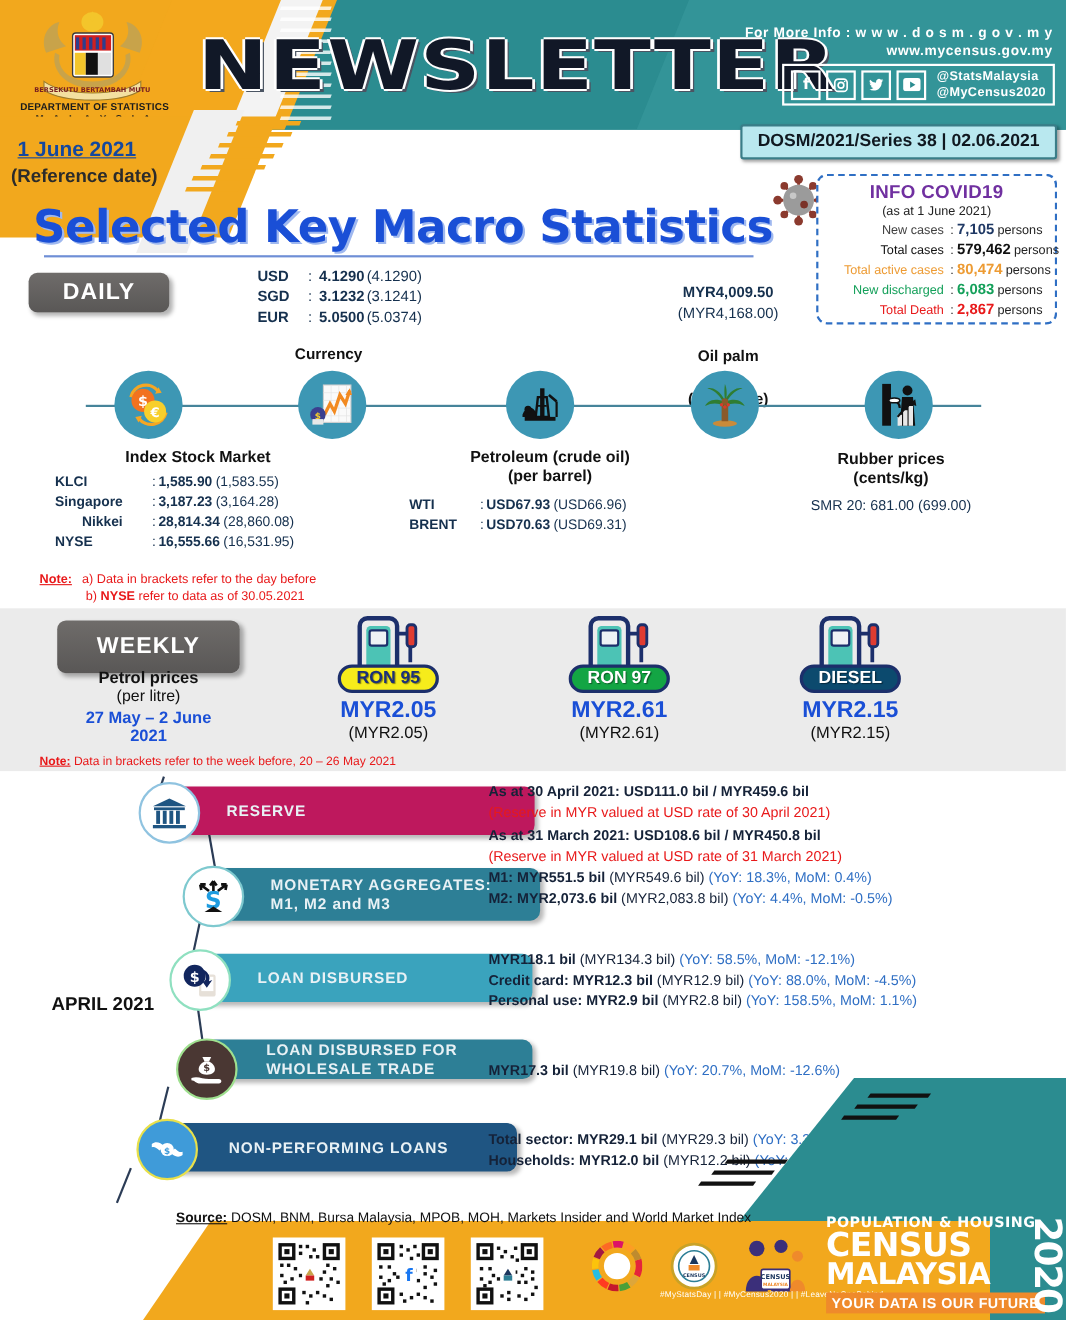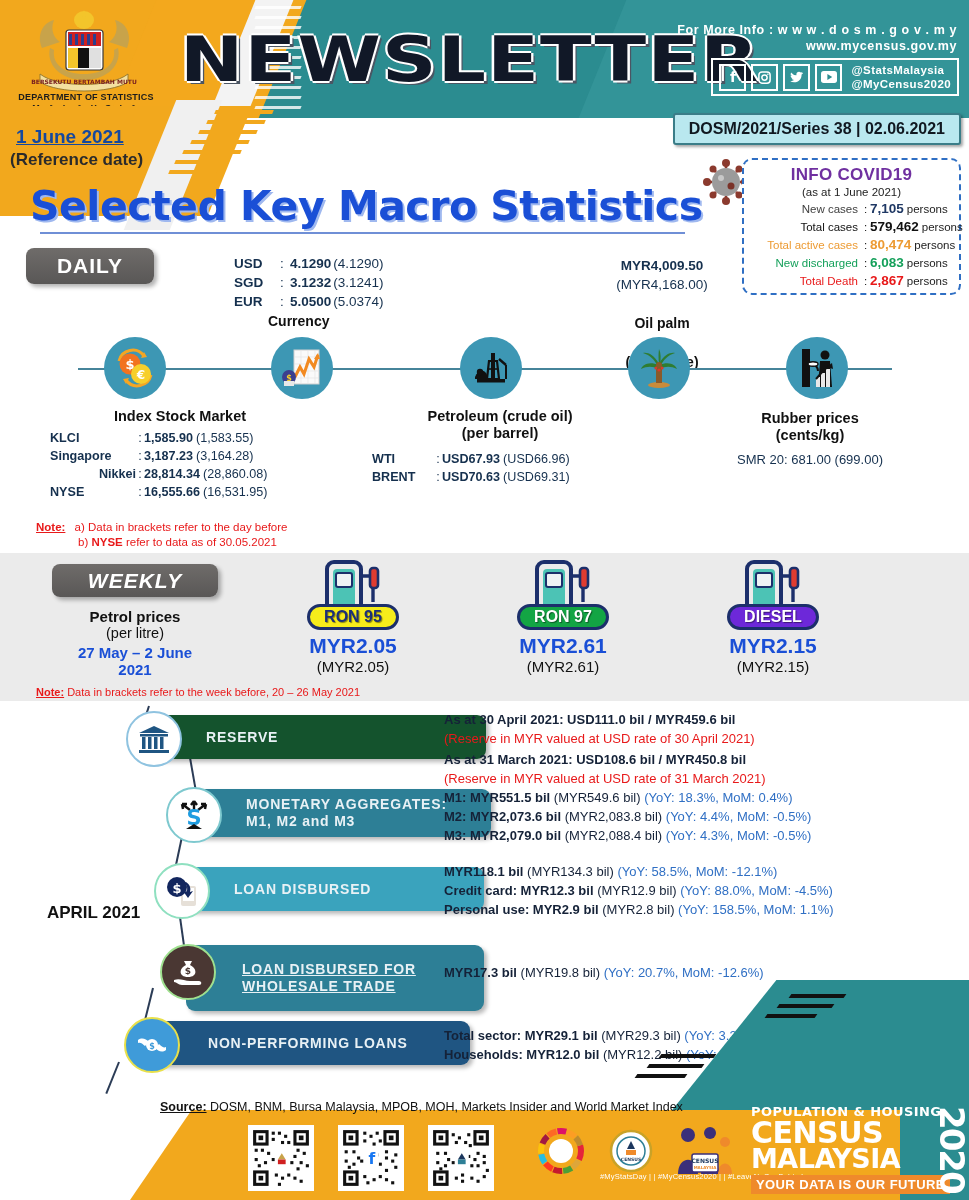--- a/index.html
+++ b/index.html
@@ -75,23 +75,23 @@
   .cv-colon{flex:0 0 9px;text-align:center;}
   .cv-val{font-weight:bold;}
   .cv-unit{margin-left:3px;color:#222;font-weight:normal;}
   .virus{position:absolute;left:700px;top:156px;width:52px;height:52px;}
 
   
   .pill-gray{position:absolute;background:linear-gradient(180deg,#6f6c6a,#595756);color:#fff;
      border-radius:8px;box-shadow:3px 3px 4px rgba(0,0,0,.3);
      display:flex;align-items:center;justify-content:center;font-weight:bold;letter-spacing:1px;}
   .daily-pill{left:26px;top:248px;width:128px;height:36px;font-size:21px;}
-  .weekly-pill{left:52px;top:564px;width:166px;height:33px;font-size:21px;font-style:italic;}
-
-  .currency-block{position:absolute;left:234px;top:254px;font-size:13.5px;line-height:19px;color:#15304e;}
+  .weekly-pill{left:52px;top:564px;width:166px;height:48px;font-size:21px;}
+
+  .currency-block{position:absolute;left:234px;top:241px;font-size:13.5px;line-height:19px;color:#15304e;}
   .cur-row{display:flex;}
   .cur-k{flex:0 0 46px;font-weight:bold;}
   .cur-c{flex:0 0 10px;}
   .cur-v{font-weight:bold;}
   .cur-prev{font-weight:normal;margin-left:2px;text-align:center;}
   .currency-cap{position:absolute;left:268px;top:313px;font-size:14px;font-weight:bold;color:#111;}
 
   .oilpalm-block{position:absolute;left:592px;top:256px;width:140px;text-align:center;font-size:13.5px;
      line-height:19px;color:#15304e;}
   .oilpalm-block .big{font-weight:bold;}
@@ -451,21 +451,21 @@
         <span class="v">1,585.90</span>
         <span class="p">(1,583.55)</span>
       </div>
       <div class="kv">
         <span class="k" style="flex:0 0 86px;text-align:left">Singapore</span>
         <span style="flex:0 0 8px">:</span>
         <span class="v">3,187.23</span>
         <span class="p">(3,164.28)</span>
       </div>
       <div class="kv">
-        <span class="k" style="flex:0 0 86px;text-align:right">Nikkei</span>
+        <span class="k" style="flex:0 0 86px;text-align:center">Nikkei</span>
         <span style="flex:0 0 8px">:</span>
         <span class="v">28,814.34</span>
         <span class="p">(28,860.08)</span>
       </div>
       <div class="kv">
         <span class="k" style="flex:0 0 86px;text-align:left">NYSE</span>
         <span style="flex:0 0 8px">:</span>
         <span class="v">16,555.66</span>
         <span class="p">(16,531.95)</span>
       </div>
@@ -549,39 +549,39 @@
   <div class="fuel" style="left:698px;top:558px;">
     <div class="pump">
       <svg width="76" height="62" viewBox="0 0 76 62">
         <rect x="12" y="4" width="34" height="54" rx="7" fill="none" stroke="#1c2f6b" stroke-width="4"></rect>
         <rect x="18" y="11" width="22" height="40" rx="4" fill="#4cc3b5"></rect>
         <rect x="21" y="15" width="16" height="14" rx="2" fill="#eef2f5" stroke="#1c2f6b" stroke-width="2"></rect>
         <path d="M46 18 h8 a4 4 0 0 1 4 4 v22" fill="none" stroke="#1c2f6b" stroke-width="3.4"></path>
         <rect x="55" y="10" width="8" height="20" rx="3" fill="#e03c31" stroke="#1c2f6b" stroke-width="2.6"></rect>
       </svg>
     </div>
-    <div class="fuel-tag" style="background:#6d28d9;color:#ffffff;">DIESEL</div>
+    <div class="fuel-tag" style="background:#0c4a6e;color:#ffffff;">DIESEL</div>
     <div class="fuel-price">MYR2.15</div>
     <div class="fuel-prev">(MYR2.15)</div>
   </div>
 
   <div class="note-red" style="left:36px;top:685px;font-size:11px;">
     <b>Note:</b><span> Data in brackets refer to the week before, 20 – 26 May 2021</span>
   </div>
 
   <div class="monthly-sub">APRIL 2021</div>
 
   <div class="mline" style="left:148px;top:706px;height:28px;transform:rotate(18deg);"></div>
   <div class="mline" style="left:188px;top:752px;height:46px;transform:rotate(-10deg);"></div>
   <div class="mline" style="left:182px;top:832px;height:42px;transform:rotate(12deg);"></div>
   <div class="mline" style="left:178px;top:910px;height:42px;transform:rotate(-8deg);"></div>
   <div class="mline" style="left:152px;top:988px;height:46px;transform:rotate(14deg);"></div>
   <div class="mline" style="left:118px;top:1062px;height:34px;transform:rotate(22deg);"></div>
 
-  <div class="mrow" style="left:150px;top:715px;width:280px;background:#14532d;">
+  <div class="mrow" style="left:150px;top:715px;width:280px;background:#be185d;">
     <span>RESERVE</span>
   </div>
   <div class="mico" style="left:126px;top:711px;background:#ffffff;border:2px solid #8fc3e0;">
     <svg width="34" height="30" viewBox="0 0 34 30">
       <path d="M2 9 L17 2 L32 9 Z" fill="#1f5582"></path>
       <rect x="3" y="10" width="28" height="2.5" fill="#1f5582"></rect>
       <rect x="5" y="13" width="3.5" height="12" fill="#1f5582"></rect>
       <rect x="11" y="13" width="3.5" height="12" fill="#1f5582"></rect>
       <rect x="17" y="13" width="3.5" height="12" fill="#1f5582"></rect>
       <rect x="23" y="13" width="3.5" height="12" fill="#1f5582"></rect>
@@ -606,42 +606,41 @@
         <path d="M14 12 L6 6 M6 6 L7 11 M6 6 L11 6" stroke="#111" stroke-width="2.4" fill="none"></path>
         <path d="M22 12 L30 6 M30 6 L29 11 M30 6 L25 6" stroke="#111" stroke-width="2.4" fill="none"></path>
       </g>
       <text x="18" y="27" font-size="21" font-weight="bold" fill="#1e9ce0" text-anchor="middle" font-family="DejaVu Sans, sans-serif">S</text>
       <path d="M10 31 L18 26 L26 31 Z" fill="#111"></path>
     </svg>
   </div>
   <div class="mtext" style="left:444px;top:788px;width:520px;">
     <div><span class="b">M1: MYR551.5 bil</span><span> (MYR549.6 bil) </span><span class="blue">(YoY: 18.3%, MoM: 0.4%)</span></div>
     <div><span class="b">M2: MYR2,073.6 bil</span><span> (MYR2,083.8 bil) </span><span class="blue">(YoY: 4.4%, MoM: -0.5%)</span></div>
-    <div><span class="b">M3: MYR2,079.0 bil</span><span> (MYR2,088.4 bil) </span><span class="blue">(YoY: 4.3%, MoM: -0.5%)</span></div>
   </div>
 
   <div class="mrow" style="left:178px;top:867px;width:250px;background:#3aa3bd;">
     <span>LOAN DISBURSED</span>
   </div>
   <div class="mico" style="left:154px;top:863px;background:#ffffff;border:2px solid #8fe0c0;">
     <svg width="36" height="34" viewBox="0 0 36 34">
       <rect x="17" y="12" width="15" height="20" rx="2" fill="#e6e0d8"></rect>
       <rect x="19" y="14" width="11" height="13" fill="#fff"></rect>
       <circle cx="13" cy="13" r="10" fill="#12265e"></circle>
       <text x="13" y="19" font-size="13" font-weight="bold" fill="#fff" text-anchor="middle" font-family="DejaVu Sans, sans-serif">$</text>
       <path d="M22 8 a9 9 0 0 1 4 10 l3 -1 -5 7 -5 -7 3 1 a6 6 0 0 0 -2 -9 z" fill="#12265e"></path>
     </svg>
   </div>
   <div class="mtext" style="left:444px;top:862px;width:520px;">
     <div><span class="b">MYR118.1 bil</span><span> (MYR134.3 bil) </span><span class="blue">(YoY: 58.5%, MoM: -12.1%)</span></div>
     <div><span class="b">Credit card: MYR12.3 bil</span><span> (MYR12.9 bil) </span><span class="blue">(YoY: 88.0%, MoM: -4.5%)</span></div>
     <div><span class="b">Personal use: MYR2.9 bil</span><span> (MYR2.8 bil) </span><span class="blue">(YoY: 158.5%, MoM: 1.1%)</span></div>
   </div>
 
-  <div class="mrow" style="left:186px;top:945px;width:242px;height:66px;background:#2d7f96;flex-direction:column;align-items:flex-start;justify-content:center;text-decoration:underline;">
+  <div class="mrow" style="left:186px;top:945px;width:242px;height:36px;background:#2d7f96;flex-direction:column;align-items:flex-start;justify-content:center;">
     <span>LOAN DISBURSED FOR</span>
     <span>WHOLESALE TRADE</span>
   </div>
   <div class="mico" style="left:160px;top:944px;background:#4a3733;border:2px solid #9fe08f;">
     <svg width="34" height="32" viewBox="0 0 34 32">
       <path d="M13 5 L21 5 L19 9 L15 9 Z" fill="#fff"></path>
       <path d="M15 9 C8 12 7 21 17 21 C27 21 26 12 19 9 Z" fill="#fff"></path>
       <text x="17" y="18" font-size="9" font-weight="bold" fill="#4a3733" text-anchor="middle" font-family="DejaVu Sans, sans-serif">$</text>
       <path d="M3 24 C9 22 13 25 19 25 L28 25 C31 25 31 29 28 29 L11 29 C7 29 6 26 3 26 Z" fill="#fff"></path>
     </svg>

